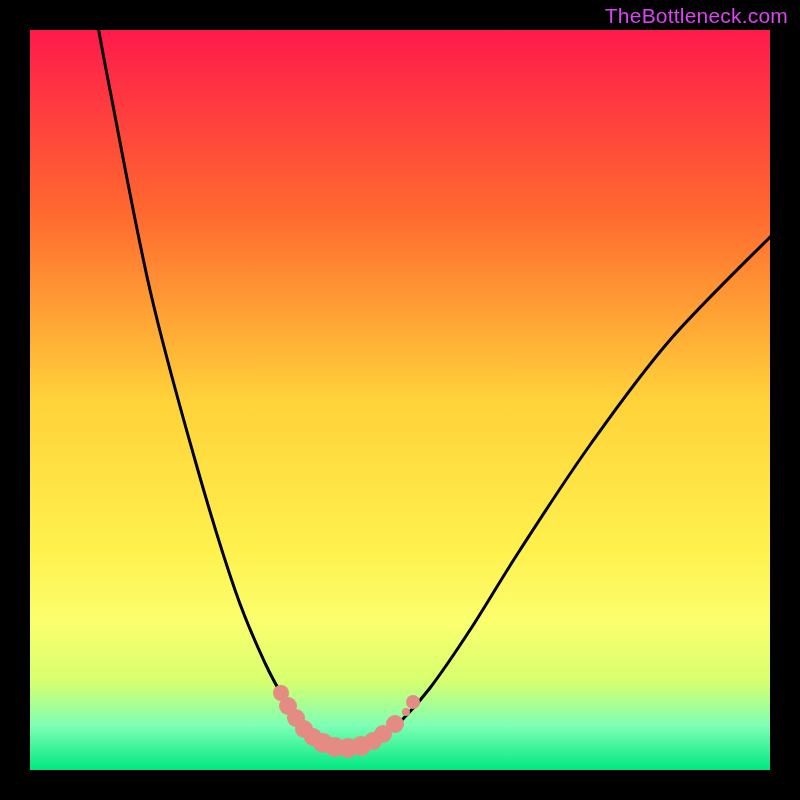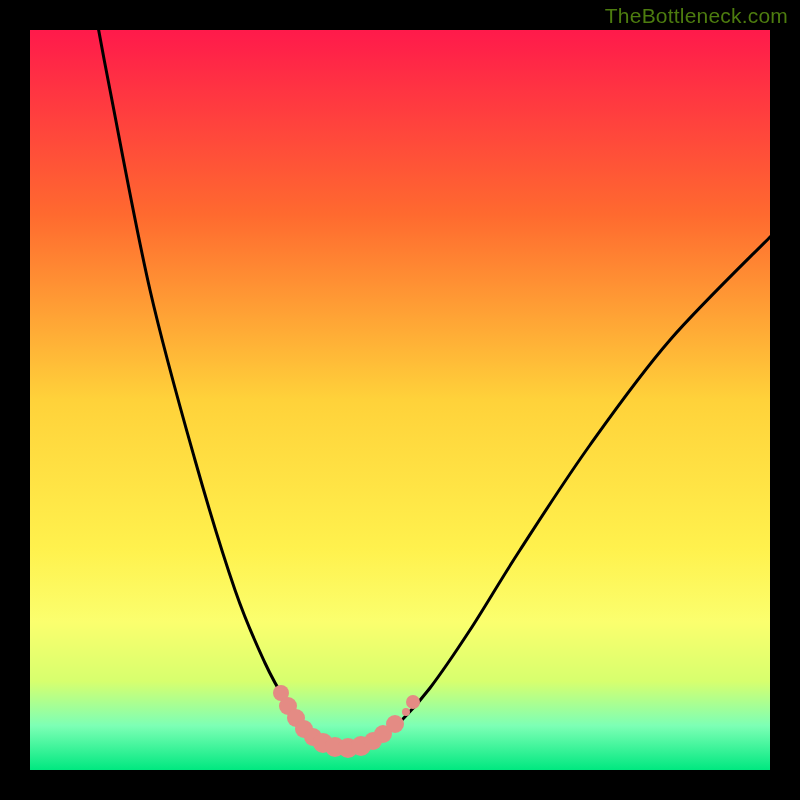--- a/index.html
+++ b/index.html
@@ -21,21 +21,21 @@
     left: 30px;
     top: 30px;
     width: 740px;
     height: 740px;
     overflow: hidden;
   }
   .watermark {
     position: absolute;
     top: 4px;
     right: 12px;
-    color: #4d7c0f;
+    color: #d946ef;
     font-size: 21px;
     font-weight: 500;
     letter-spacing: 0.2px;
   }
   svg {
     display: block;
   }
 </style>
 </head>
 <body>

